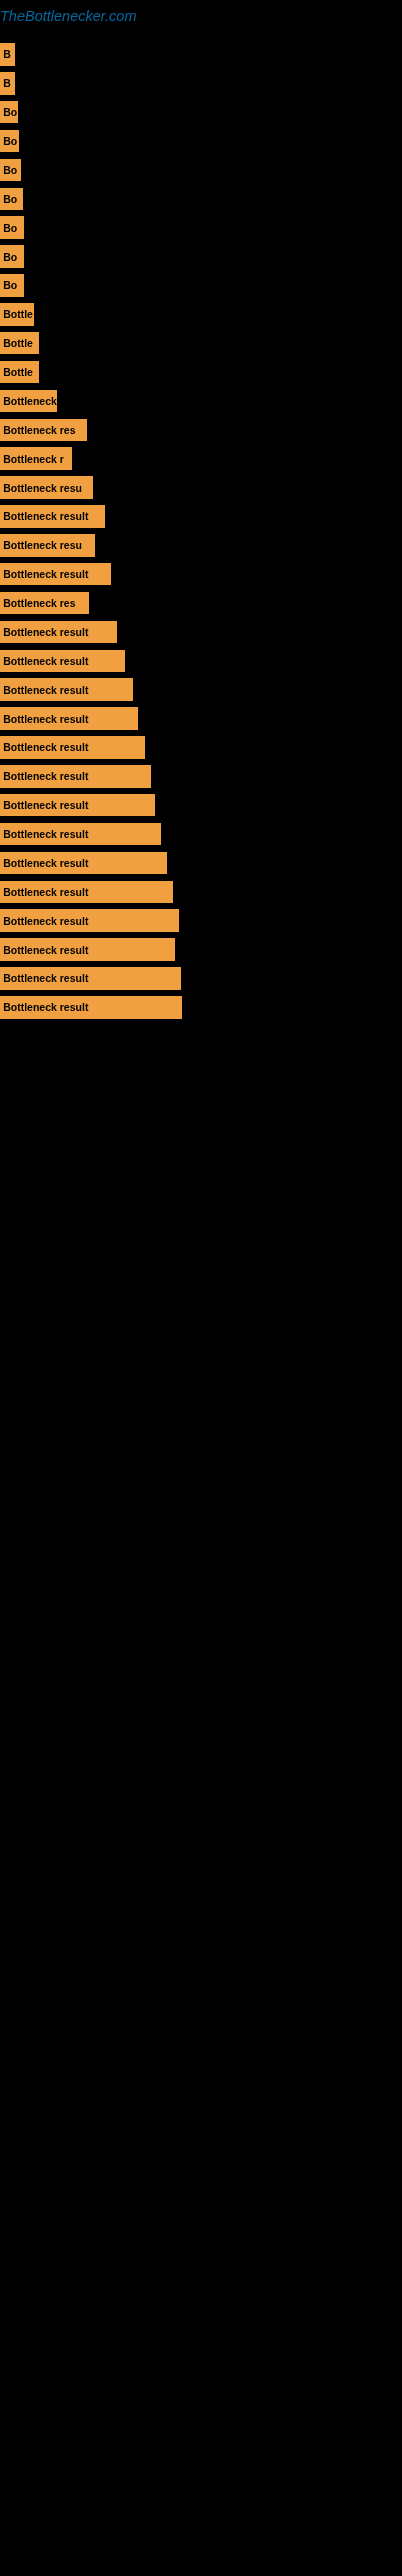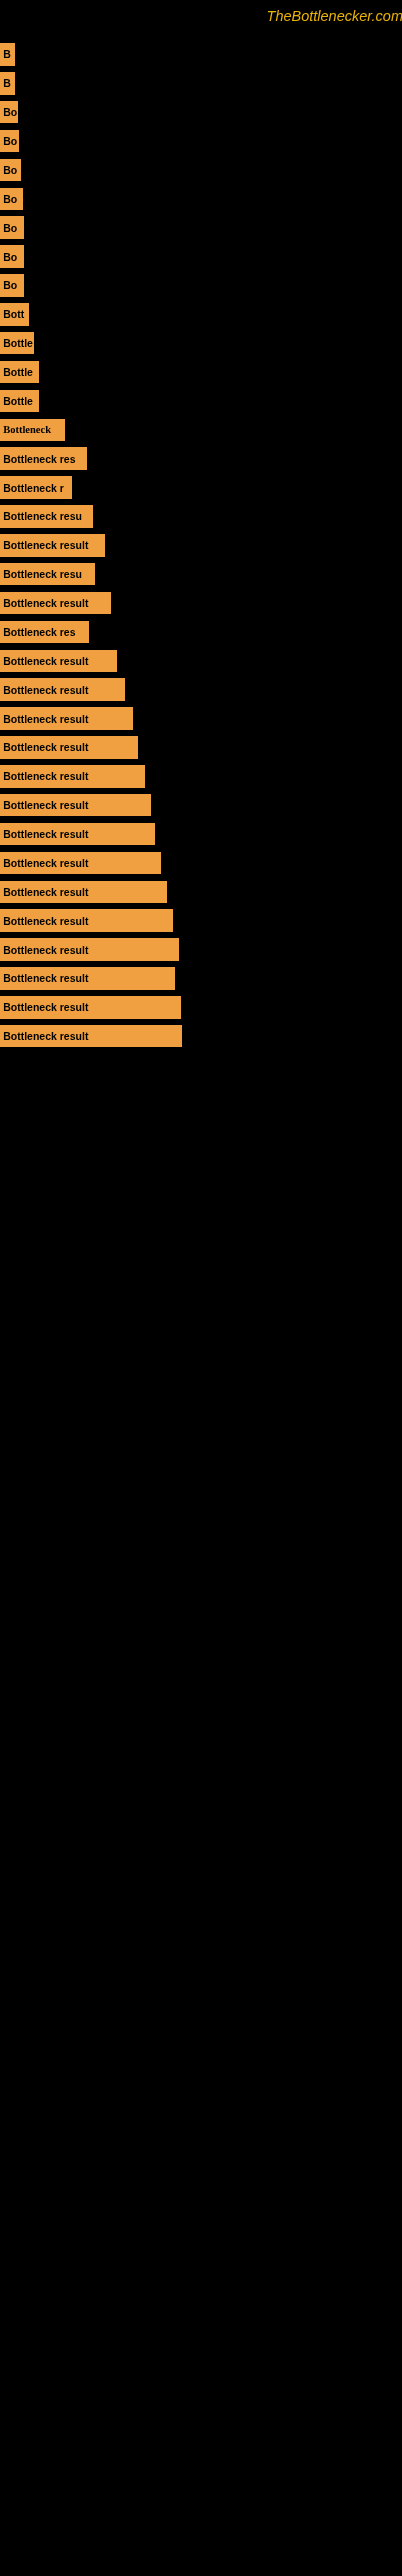--- a/index.html
+++ b/index.html
@@ -8,23 +8,23 @@
       box-sizing: border-box;
     }
     body {
       background-color: #000;
       width: 403px;
       min-height: 2576px;
       font-family: Arial, sans-serif;
       position: relative;
     }
     .site-title {
-      color: #eab308;
+      color: #0369a1;
       font-size: 14.5px;
-      text-align: right;
+      text-align: left;
       padding: 8px 0 16px 0;
       font-style: italic;
     }
     .bars-container {
       display: flex;
       flex-direction: column;
       gap: 0px;
       padding: 0 0 16px 0;
     }
     .bar-row {
@@ -72,33 +72,30 @@
     <div class="bar-row">
       <div class="bar" style="width: 24px;">Bo</div>
     </div>
     <div class="bar-row">
       <div class="bar" style="width: 24px;">Bo</div>
     </div>
     <div class="bar-row">
       <div class="bar" style="width: 24px;">Bo</div>
     </div>
     <div class="bar-row">
-      <div class="bar" style="width: 29px;">Bott</div>
-    </div>
-    <div class="bar-row">
       <div class="bar" style="width: 34px;">Bottle</div>
     </div>
     <div class="bar-row">
       <div class="bar" style="width: 39px;">Bottle</div>
     </div>
     <div class="bar-row">
       <div class="bar" style="width: 39px;">Bottle</div>
     </div>
     <div class="bar-row">
-      <div class="bar" style="width: 65px; font-family: Liberation Serif, serif;">Bottleneck</div>
+      <div class="bar" style="width: 57px;">Bottleneck</div>
     </div>
     <div class="bar-row">
       <div class="bar" style="width: 87px;">Bottleneck res</div>
     </div>
     <div class="bar-row">
       <div class="bar" style="width: 72px;">Bottleneck r</div>
     </div>
     <div class="bar-row">
       <div class="bar" style="width: 93px;">Bottleneck resu</div>
     </div>

